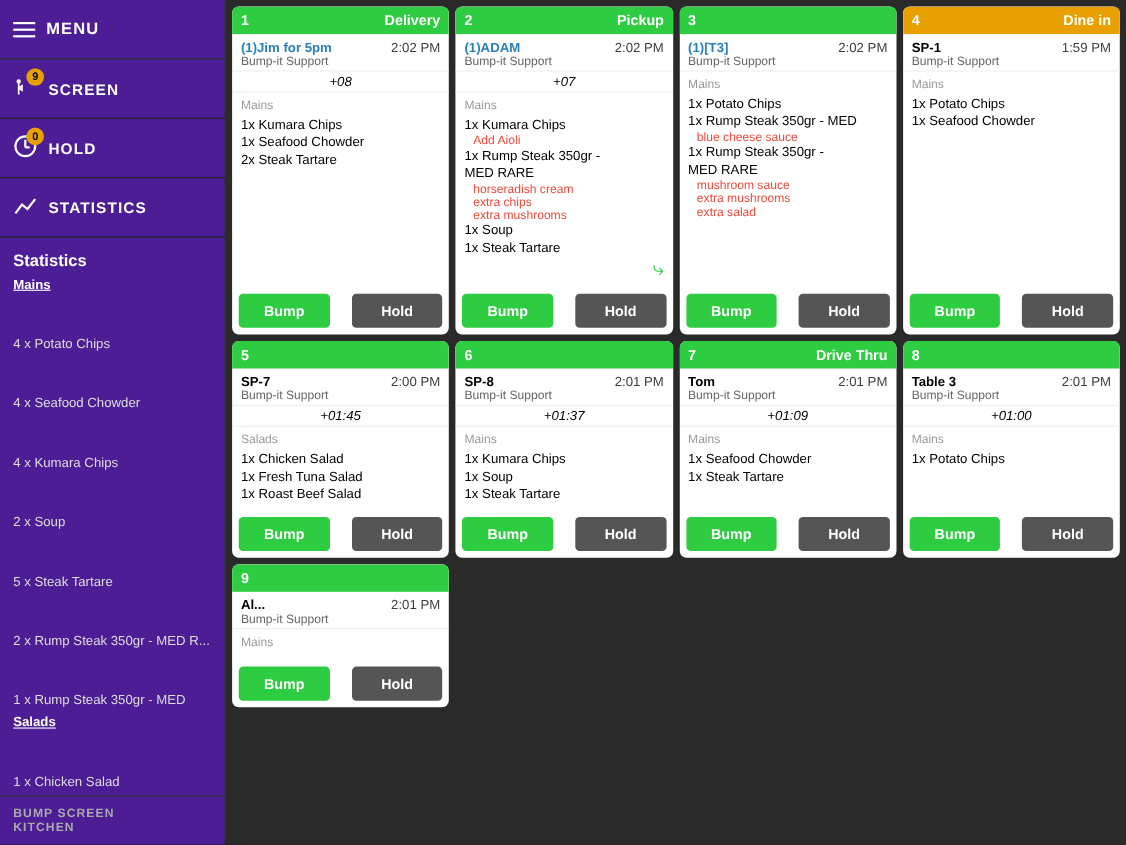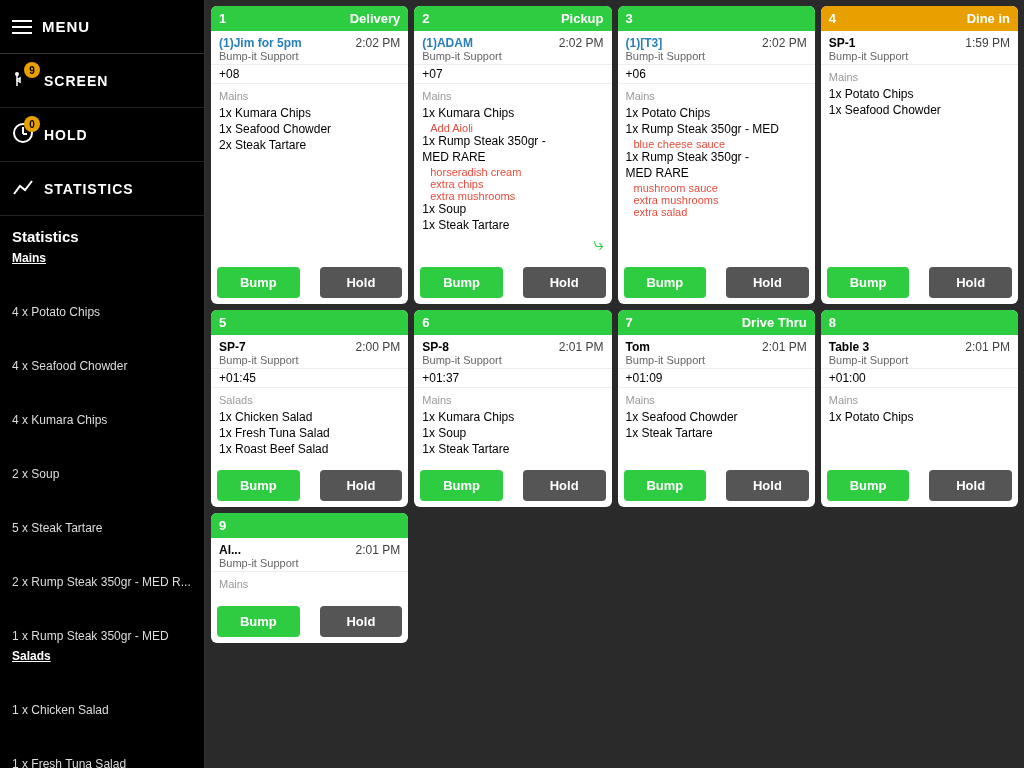--- a/index.html
+++ b/index.html
@@ -9,21 +9,21 @@
       font-family: Arial, sans-serif;
       font-size: 13px;
       display: flex;
       height: 768px;
       overflow: hidden;
     }
 
     
     #sidebar {
       width: 205px;
-      background: #000000;
+      background: #4c1d95;
       display: flex;
       flex-direction: column;
       border-right: 1px solid #333;
       flex-shrink: 0;
     }
     .sidebar-header {
       display: flex;
       align-items: center;
       padding: 18px 12px;
       border-bottom: 1px solid #333;
@@ -102,25 +102,26 @@
       justify-content: space-between;
       align-items: flex-start;
       padding: 5px 8px 2px;
       border-bottom: 1px solid #eee;
     }
     .card-name { font-size: 12px; color: #2980b9; font-weight: bold; }
     .card-support { font-size: 11px; color: #666; }
     .card-time { font-size: 12px; color: #404040; }
 
     .card-elapsed {
-      text-align: left;
+      text-align: center;
       padding: 2px 8px;
       font-size: 12px;
       color: #000;
       border-bottom: 1px solid #eee;
+      font-style: italic;
     }
 
     .card-body {
       flex: 1;
       padding: 6px 8px;
       font-size: 12px;
     }
     .card-category { font-size: 11px; color: #999; margin-bottom: 4px; }
     .card-item { margin-bottom: 2px; color: #000; }
     .card-modifier { color: #e74c3c; font-size: 11px; margin-left: 8px; }
@@ -197,20 +198,24 @@
     <div class="stats-item">2 x Soup</div>
     <div class="stats-item">5 x Steak Tartare</div>
     <div class="stats-item">2 x Rump Steak 350gr - MED R...</div>
     <div class="stats-item">1 x Rump Steak 350gr - MED</div>
     <div class="stats-category">Salads</div>
     <div class="stats-item">1 x Chicken Salad</div>
     <div class="stats-item">1 x Fresh Tuna Salad</div>
     <div class="stats-item">2 x Roast Beef Salad</div>
   </div>
 
+  <div class="sidebar-footer">
+    <div class="footer-line">BUMP SCREEN</div>
+    <div class="footer-line">KITCHEN</div>
+  </div>
 </div>
 
 <div id="main">
   <div class="cards-grid" id="orders-grid">
   <div class="order-card">
         <div class="card-header green">
     <span>1</span>
     <span>Delivery</span>
   </div>
         <div class="card-subheader">
@@ -268,21 +273,20 @@
     <span>3</span>
     <span></span>
   </div>
         <div class="card-subheader">
     <div>
       <div class="card-name" style="color:#2980b9;font-weight:bold;">(1)[T3]</div>
       <div class="card-support">Bump-it Support</div>
     </div>
     <div class="card-time">2:02 PM</div>
   </div>
-        <div class="card-elapsed">+06</div>
         <div class="card-body">
           <div class="card-category">Mains</div>
           <div class="card-item">1x Potato Chips</div>
           <div class="card-item">1x Rump Steak 350gr - MED</div>
           <div class="card-modifier">blue cheese sauce</div>
           <div class="card-item">1x Rump Steak 350gr -</div>
           <div class="card-item">MED RARE</div>
           <div class="card-modifier">mushroom sauce</div>
           <div class="card-modifier">extra mushrooms</div>
           <div class="card-modifier">extra salad</div>

